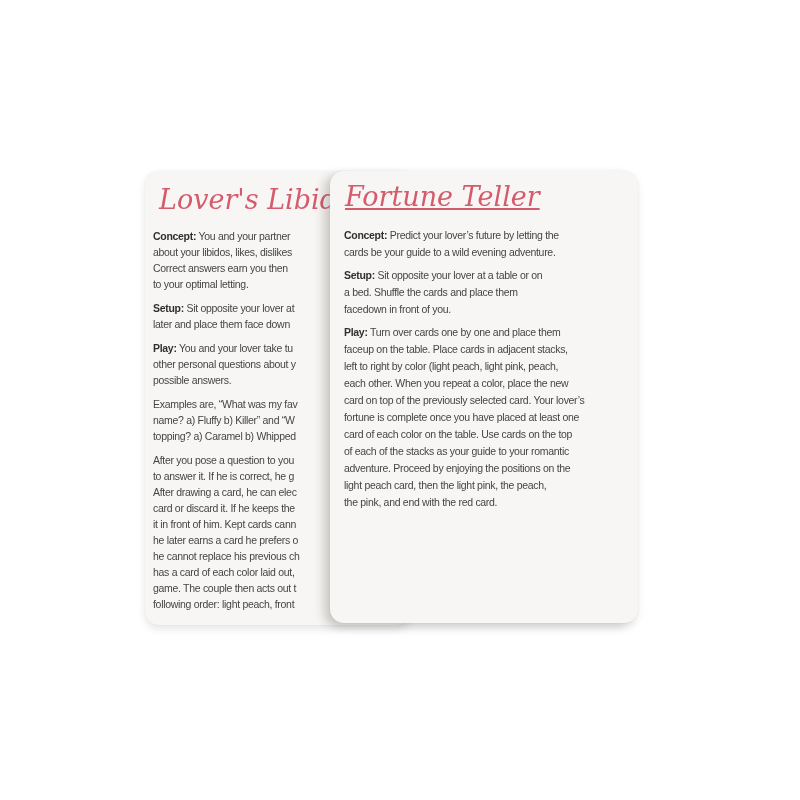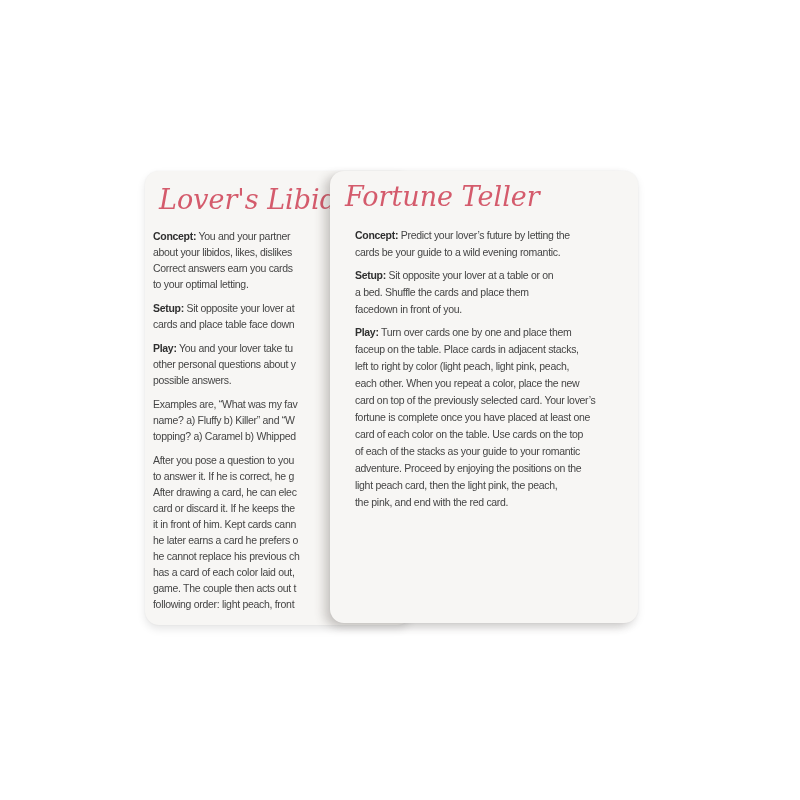--- a/index.html
+++ b/index.html
@@ -39,54 +39,54 @@
   .card-title {
     font-family: "DejaVu Serif", serif;
     font-style: italic;
     font-weight: 500;
     color: var(--title-pink, #d45b6c);
     font-size: 27px;
     line-height: 30px;
     white-space: nowrap;
   }
   .card.left  .card-title { margin: 14px 0 13px 14px; }
-  .card.right .card-title { margin: 11px 0 15px 15px; }
+  .card.right .card-title { margin: 11px 0 15px 15px; text-decoration: underline; }
   .card-body {
     color: var(--body-text, #454545);
     font-size: 10.5px;
     letter-spacing: -0.3px;
   }
   .card.left  .card-body { margin-left: 8px;  line-height: 16px; }
-  .card.right .card-body { margin-left: 25px; line-height: 17px; }
+  .card.right .card-body { margin-left: 14px; line-height: 17px; }
   .para { margin: 0 0 8px 0; }
   .card.right .para { margin-bottom: 6px; }
   .line { white-space: nowrap; }
   .para b {
     color: var(--label-text, #2f2f2f);
     font-weight: bold;
     text-align: center;
   }
 </style>
 </head>
 <body style="background: rgb(255, 255, 255);">
 
 <div class="scene">
 
   <div class="card left">
     <div class="card-title">Lover's Libido</div>
     <div class="card-body">
         <div class="para">
           <div class="line"><b>Concept:</b> You and your partner</div>
           <div class="line">about your libidos, likes, dislikes</div>
-          <div class="line">Correct answers earn you cards</div>
+          <div class="line">Correct answers earn you then</div>
           <div class="line">to your optimal letting.</div>
         </div>
         <div class="para">
           <div class="line"><b>Setup:</b> Sit opposite your lover at</div>
-          <div class="line">cards and place table face down</div>
+          <div class="line">later and place them face down</div>
         </div>
         <div class="para">
           <div class="line"><b>Play:</b> You and your lover take tu</div>
           <div class="line">other personal questions about y</div>
           <div class="line">possible answers.</div>
         </div>
         <div class="para">
           <div class="line">Examples are, “What was my fav</div>
           <div class="line">name? a) Fluffy b) Killer” and “W</div>
           <div class="line">topping? a) Caramel b) Whipped</div>
@@ -104,21 +104,21 @@
           <div class="line">following order: light peach, front</div>
         </div>
       </div>
   </div>
 
   <div class="card right">
     <div class="card-title">Fortune Teller</div>
     <div class="card-body">
         <div class="para">
           <div class="line"><b>Concept:</b> Predict your lover’s future by letting the</div>
-          <div class="line">cards be your guide to a wild evening romantic.</div>
+          <div class="line">cards be your guide to a wild evening adventure.</div>
         </div>
         <div class="para">
           <div class="line"><b>Setup:</b> Sit opposite your lover at a table or on</div>
           <div class="line">a bed. Shuffle the cards and place them</div>
           <div class="line">facedown in front of you.</div>
         </div>
         <div class="para">
           <div class="line"><b>Play:</b> Turn over cards one by one and place them</div>
           <div class="line">faceup on the table. Place cards in adjacent stacks,</div>
           <div class="line">left to right by color (light peach, light pink, peach,</div>

